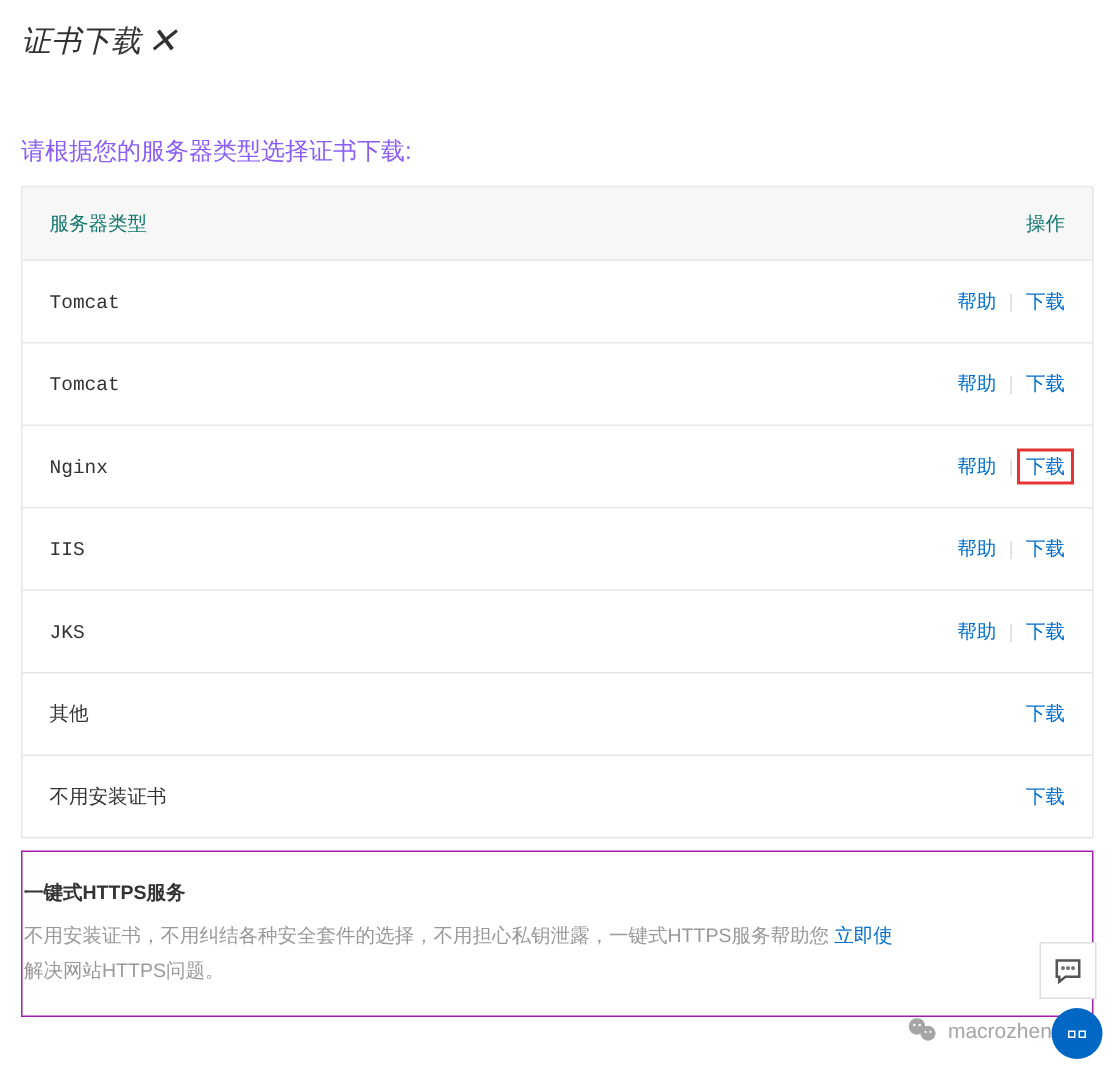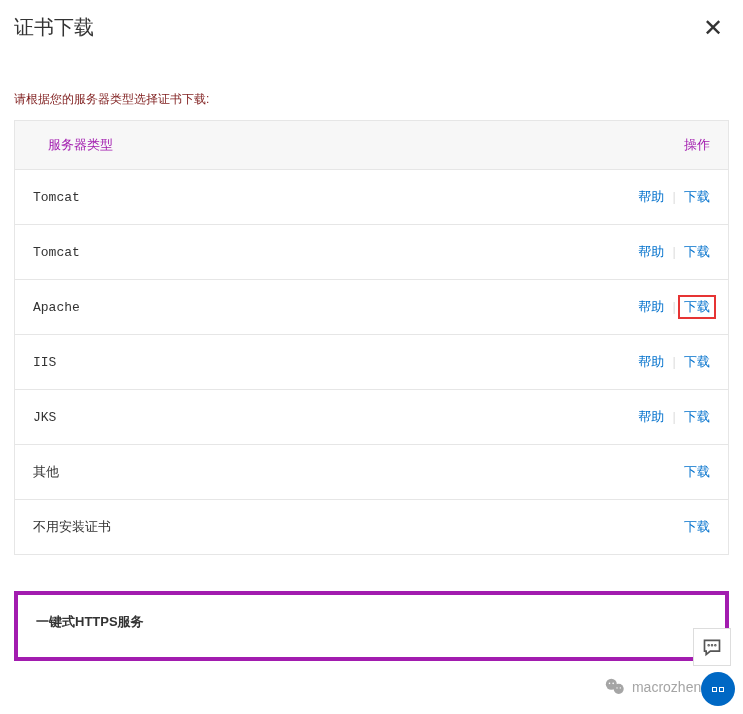--- a/index.html
+++ b/index.html
@@ -10,62 +10,61 @@
     body {
       font-family: "Microsoft YaHei", "PingFang SC", Arial, sans-serif;
       background: #fff;
       width: 743px;
       height: 714px;
       position: relative;
       overflow: hidden;
     }
     .header {
       display: flex;
-      justify-content: space-between;
       align-items: center;
       padding: 14px 16px 20px 14px;
+      font-style: italic;
     }
     .header-title {
       font-size: 20px;
       color: #333;
       font-weight: normal;
     }
     .close-btn {
       font-size: 24px;
       color: #333;
       cursor: pointer;
       line-height: 1;
       padding: 0 4px;
     }
     .content {
       padding: 0 14px;
     }
     .instruction {
-      font-size: 12px;
-      color: #7f1d1d;
+      font-size: 16px;
+      color: #8b5cf6;
       margin-bottom: 12px;
       margin-top: 30px;
     }
     .table {
       width: 100%;
       border: 1px solid #e6e6e6;
       border-collapse: collapse;
     }
     .table-header {
       background: #f7f7f7;
       display: flex;
       justify-content: space-between;
       align-items: center;
       padding: 15px 18px;
       border-bottom: 1px solid #e6e6e6;
     }
     .table-header-col {
       font-size: 13px;
-      color: #a21caf;
-      margin-left: 15px;
+      color: #0f766e;
     }
     .table-row {
       display: flex;
       justify-content: space-between;
       align-items: center;
       padding: 18px 18px;
       border-bottom: 1px solid #e6e6e6;
       font-family: Liberation Mono, monospace;
     }
     .table-row:last-child {
@@ -89,23 +88,23 @@
     }
     .divider {
       color: #ddd;
     }
     .highlight-box {
       border: 2px solid #e63434;
       padding: 1px 4px;
       margin: -3px -6px;
     }
     .promo-box {
-      border: 4px solid #a21caf;
-      margin-top: 36px;
-      padding: 18px 18px;
+      border: 1px solid #a21caf;
+      margin-top: 8px;
+      padding: 18px 1px;
     }
     .promo-title {
       font-size: 13px;
       font-weight: bold;
       color: #333;
       margin-bottom: 8px;
     }
     .promo-text {
       font-size: 13px;
       color: #999;
@@ -198,21 +197,21 @@
         </div>
         <div class="table-row">
           <div class="row-label">Tomcat</div>
           <div class="row-actions">
             <span class="link">帮助</span>
             <span class="divider">|</span>
             <span class="link">下载</span>
           </div>
         </div>
         <div class="table-row">
-          <div class="row-label">Apache</div>
+          <div class="row-label">Nginx</div>
           <div class="row-actions">
             <span class="link">帮助</span>
             <span class="divider">|</span>
             <span class="link highlight-box">下载</span>
           </div>
         </div>
         <div class="table-row">
           <div class="row-label">IIS</div>
           <div class="row-actions">
             <span class="link">帮助</span>
@@ -238,20 +237,25 @@
           <div class="row-label">不用安装证书</div>
           <div class="row-actions">
             <span class="link">下载</span>
           </div>
         </div>
       </div>
   </div>
 
   <div class="promo-box">
     <div class="promo-title">一键式HTTPS服务</div>
+    <div class="promo-text">
+      <span>不用安装证书，不用纠结各种安全套件的选择，不用担心私钥泄露，一键式HTTPS服务帮助您 </span><span class="promo-link">立即使</span>
+      <br>
+      <span>解决网站HTTPS问题。</span>
+    </div>
   </div>
 </div>
 
 <div class="chat-icon">
   <svg viewBox="0 0 24 24" fill="none" stroke="#555" stroke-width="2">
     <path d="M3 4h18v13H10l-5 4v-4H3V4z"></path>
     <circle cx="8" cy="10" r="0.5" fill="#555"></circle>
     <circle cx="12" cy="10" r="0.5" fill="#555"></circle>
     <circle cx="16" cy="10" r="0.5" fill="#555"></circle>
   </svg>

